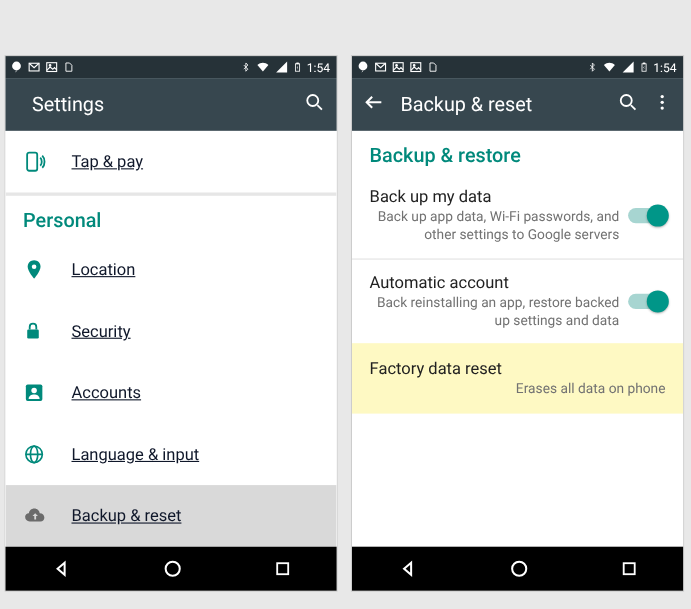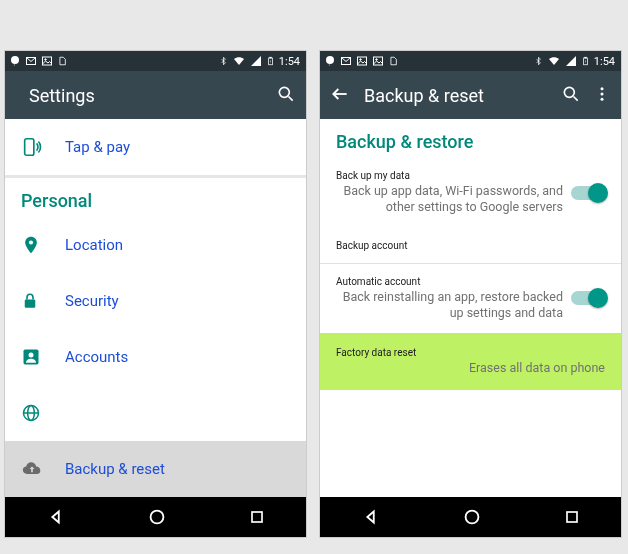--- a/index.html
+++ b/index.html
@@ -10,27 +10,27 @@
     .statusbar .ic { display: inline-flex; }
     .header { background: #37474f; color: #fff; padding: 0 10px; display: flex; align-items: center; height: 48px; }
     .header .title { font-size: 18px; font-weight: 400; flex: 1; margin-left: 14px; }
     .header .actions { display: flex; align-items: center; gap: 12px; }
     .content { flex: 1; background: #fff; overflow: hidden; }
     .divider-thin { height: 3px; background: #e6e6e6; }
     .section-header { color: #00897b; font-size: 18px; font-weight: 500; padding: 12px 16px 6px 16px; }
     .row { display: flex; align-items: center; padding: 14px 16px 14px 16px; min-height: 56px; }
     .row.highlight { background: #d9d9d9; }
     .row .ico { width: 44px; display: flex; justify-content: flex-start; align-items: center; }
-    .row .lbl { font-size: 15px; color: #1d4ed8; }
+    .row .lbl { font-size: 15px; color: #0f172a; text-decoration: underline; }
     
     .row2 { padding: 12px 16px; display: flex; align-items: center; }
     .row2 .txt { flex: 1; }
-    .row2 .ttl { font-size: 10px; color: #212121; }
+    .row2 .ttl { font-size: 15px; color: #212121; }
     .row2 .sub { font-size: 12.5px; color: #727272; margin-top: 2px; line-height: 1.3; text-align: right; }
-    .row2.highlight { background: #bef264; padding-top: 14px; padding-bottom: 14px; }
+    .row2.highlight { background: #fef9c3; padding-top: 14px; padding-bottom: 14px; }
     .hr { height: 1px; background: #e2e2e2; margin: 0; }
     
     .toggle { width: 34px; height: 14px; background: #a7d5d1; border-radius: 8px; position: relative; flex-shrink: 0; margin-left: 8px; }
     .toggle::after { content: ""; position: absolute; right: -3px; top: -3px; width: 20px; height: 20px; border-radius: 50%; background: #009688; box-shadow: 0 1px 2px rgba(0,0,0,0.3); }
     
     .navbar { background: #000; height: 40px; display: flex; align-items: center; justify-content: space-around; }
     .navbar svg { display: block; }
     .left-icons { display: flex; gap: 4px; align-items: center; }
   </style>
 </head>
@@ -144,20 +144,21 @@
       <span class="lbl">Accounts</span>
     </div>
     <div class="row">
       <span class="ico">
           <svg width="20" height="20" viewBox="0 0 24 24" fill="none" stroke="#00897b" stroke-width="1.8">
             <circle cx="12" cy="12" r="9"></circle>
             <ellipse cx="12" cy="12" rx="4" ry="9"></ellipse>
             <line x1="3" y1="12" x2="21" y2="12"></line>
           </svg>
         </span>
+      <span class="lbl">Language &amp; input</span>
     </div>
     <div class="row highlight">
       <span class="ico">
           <svg width="22" height="20" viewBox="0 0 24 24" fill="#6b6b6b">
             <path d="M6 18 C3 18 1 16 1 13 C1 10.5 3 9 5 9 C5.5 6 8 4 11 4 C14 4 16.5 6 17 9 C20 9 22 11 22 14 C22 16.5 20 18 18 18 Z"></path>
             <path d="M12 9 L9 12 H11 V16 H13 V12 H15 Z" fill="#d9d9d9"></path>
           </svg>
         </span>
       <span class="lbl">Backup &amp; reset</span>
     </div>
@@ -263,25 +264,20 @@
   </div>
   <div class="content">
     <div class="section-header">Backup &amp; restore</div>
     <div class="row2">
       <div class="txt">
         <div class="ttl">Back up my data</div>
         <div class="sub">Back up app data, Wi-Fi passwords, and other settings to Google servers</div>
       </div>
       <div class="toggle"></div>
     </div>
-    <div class="row2">
-      <div class="txt">
-        <div class="ttl">Backup account</div>
-      </div>
-    </div>
     <div class="hr"></div>
     <div class="row2">
       <div class="txt">
         <div class="ttl">Automatic account</div>
         <div class="sub">Back reinstalling an app, restore backed up settings and data</div>
       </div>
       <div class="toggle"></div>
     </div>
     <div class="row2 highlight">
       <div class="txt">

